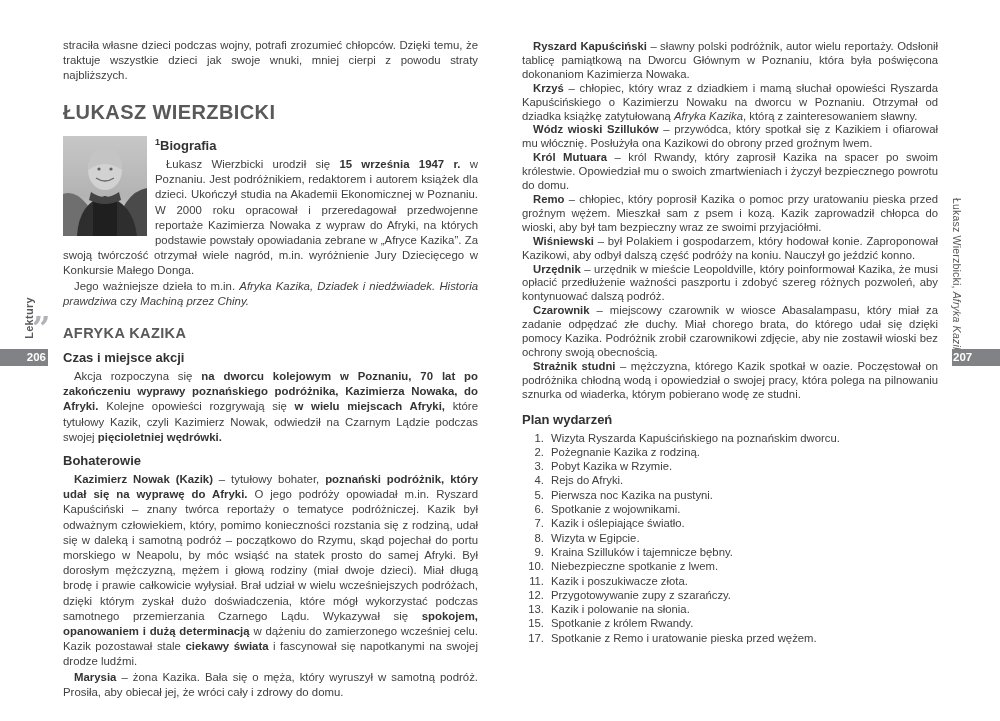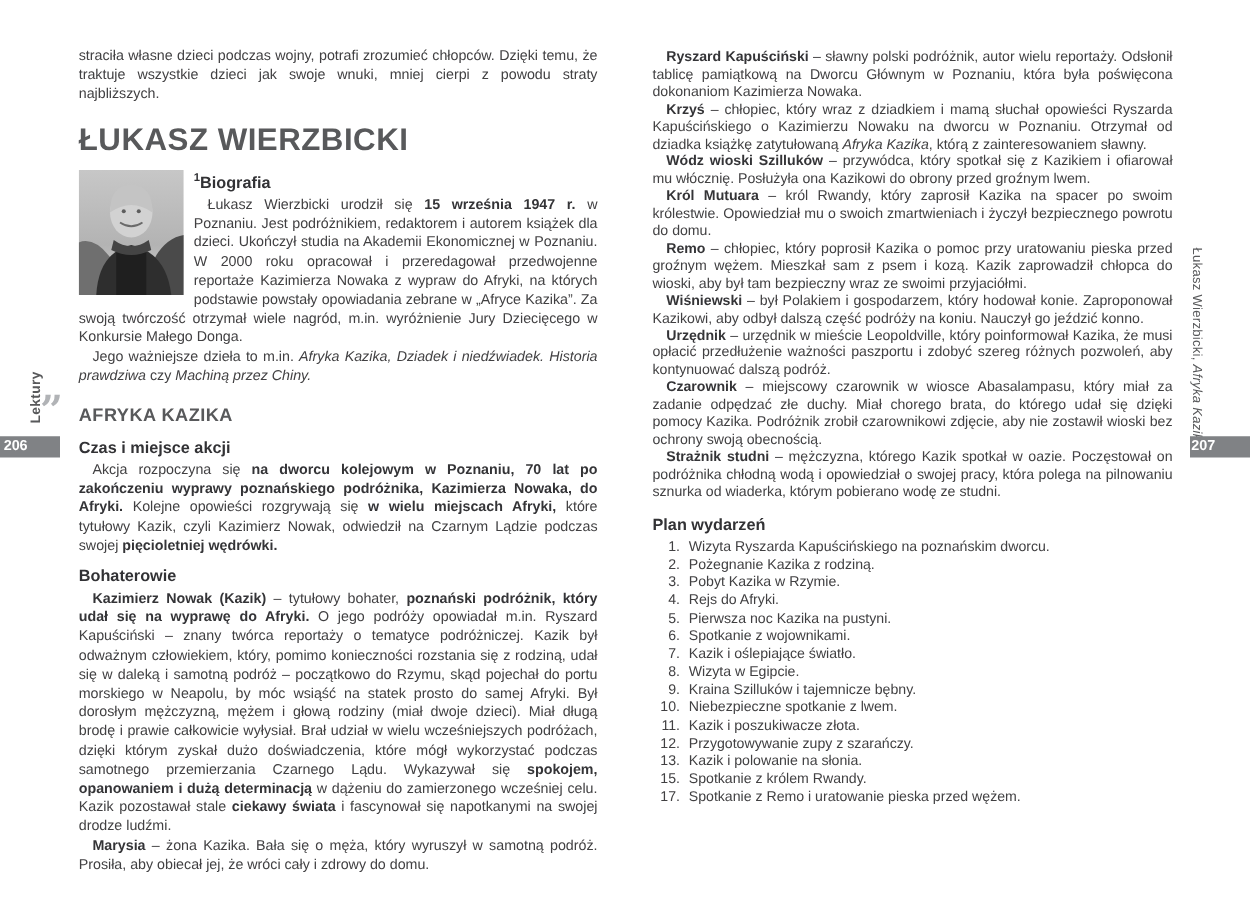--- a/index.html
+++ b/index.html
@@ -15,21 +15,21 @@
   .page-right{
     position:absolute;left:522px;top:40px;width:416px;
     font-size:11.3px;line-height:13.9px;text-align:justify;
   }
   p{margin:0;text-indent:11px;}
   .no-indent{text-indent:0;}
   .b{font-weight:bold;color:#343437;}
   .i{font-style:italic;}
   
   .h-author{
-    font-size:25px;font-weight:bold;color:#58595b;letter-spacing:.4px;
+    font-size:20px;font-weight:bold;color:#58595b;letter-spacing:.4px;
     margin:17px 0 11px;text-align:left;line-height:22px;
   }
   .h-work{
     position:relative;font-size:14.5px;font-weight:bold;color:#58595b;
     letter-spacing:.4px;margin:15px 0 8px;text-align:left;line-height:18px;
   }
   .quote-icon{
     position:absolute;left:-31px;top:-12px;font-size:32px;line-height:32px;
     color:#b1b3b6;font-family:"DejaVu Serif",serif;font-weight:bold;
   }
@@ -43,21 +43,21 @@
   .bio-clear{clear:both;}
   
   .plan{margin-top:3px;}
   .plan-row{display:flex;line-height:14.3px;text-align:left;}
   .plan-num{width:22px;text-align:right;margin-right:7px;flex:none;}
   
   .badge{
     position:absolute;top:349px;width:48px;height:17px;background:#808285;
     color:#ffffff;font-weight:bold;font-size:11.5px;line-height:17px;box-sizing:border-box;
   }
-  .badge-left{left:0;text-align:center;padding-right:23px;}
+  .badge-left{left:0;text-align:right;padding-right:2px;}
   .badge-right{right:0;text-align:left;padding-left:1px;}
   .margin-left-label{
     position:absolute;left:23px;top:297px;writing-mode:vertical-rl;transform:rotate(180deg);
     font-size:11px;font-weight:bold;color:#58595b;letter-spacing:.3px;
   }
   .margin-right-label{
     position:absolute;left:951px;top:198px;writing-mode:vertical-rl;
     font-size:10.5px;color:#58595b;letter-spacing:.2px;white-space:nowrap;
   }
 </style>

